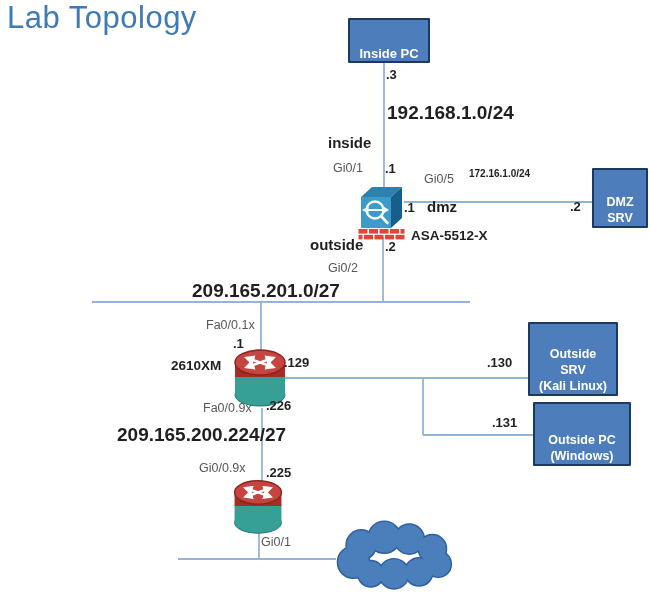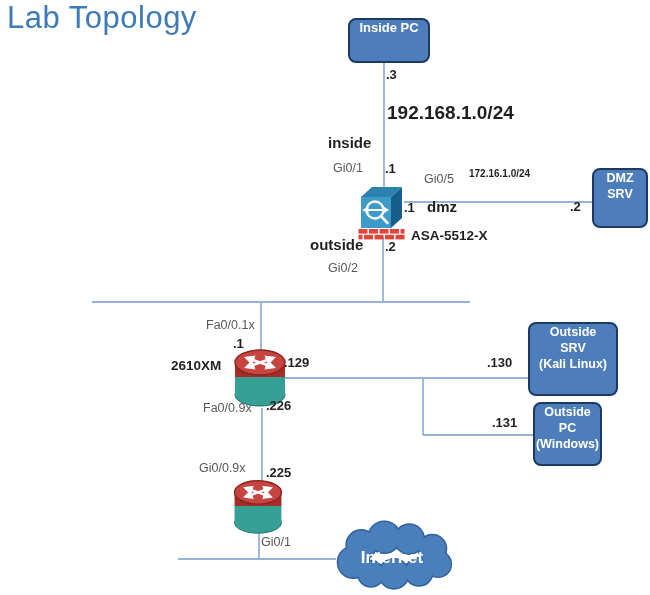--- a/index.html
+++ b/index.html
@@ -8,23 +8,23 @@
     font-family:"Liberation Sans",sans-serif;
   }
   .title{
     position:absolute;left:7px;top:0px;margin:0;
     font-size:31px;font-weight:500;color:#3d7ab7;letter-spacing:0.5px;
   }
   svg.wires{position:absolute;left:0;top:0;}
   .icon{position:absolute;}
   .node{
     position:absolute;background:#4d7ebb;border:2.5px solid #1c3a61;
-    display:flex;align-items:flex-start;justify-content:center;
+    display:flex;align-items:flex-end;justify-content:center;
     color:#ffffff;font-weight:bold;text-align:center;box-sizing:border-box;
-    border-radius:8px;
+    border-radius:1px;
   }
   .node-label{white-space:pre-line;}
   .lbl{position:absolute;white-space:nowrap;color:#1f1f1f;}
   .net{font-size:19px;font-weight:bold;}
   .ip{font-size:13px;font-weight:bold;}
   .iface{font-size:12.5px;color:#575757;}
   .zone{font-size:15px;font-weight:bold;text-align:right;}
   .model{font-size:13.5px;font-weight:bold;}
   .cloud-text{
     position:absolute;color:#fff;font-weight:bold;font-size:17px;
@@ -62,21 +62,21 @@
     <span class="node-label" style="font-size:12.5px;line-height:16px">DMZ
 SRV</span>
   </div>
 
   <div class="node" style="left:528px;top:322px;width:90px;height:74px">
     <span class="node-label" style="font-size:12.5px;line-height:16px">Outside
 SRV
 (Kali Linux)</span>
   </div>
 
-  <div class="node" style="left:533px;top:402px;width:69px;height:64px">
+  <div class="node" style="left:533px;top:402px;width:98px;height:64px">
     <span class="node-label" style="font-size:12.5px;line-height:16px">Outside PC
 (Windows)</span>
   </div>
 
   <svg class="icon" style="left:357px;top:184px" width="48" height="57" viewBox="0 0 48 57">
     <polygon points="4,13 15,3 45,3 34,13" fill="#2b82ae"></polygon>
     <polygon points="34,13 45,3 45,34 34,44" fill="#155f8a"></polygon>
     <rect x="4" y="13" width="30" height="31" fill="#3d9bc9"></rect>
     <circle cx="18" cy="26" r="8.5" fill="none" stroke="#ffffff" stroke-width="2.4"></circle>
     <line x1="8" y1="26" x2="29" y2="26" stroke="#ffffff" stroke-width="2"></line>
@@ -146,41 +146,42 @@
         <circle cx="38" cy="28" r="15"></circle>
       <circle cx="62" cy="20" r="16"></circle>
         <circle cx="88" cy="22" r="15"></circle>
       <circle cx="112" cy="32" r="14"></circle>
         <circle cx="118" cy="48" r="13"></circle>
       <circle cx="98" cy="56" r="14"></circle>
         <circle cx="72" cy="58" r="15"></circle>
       <circle cx="48" cy="58" r="13"></circle>
     </g>
   </svg>
-  <div class="cloud-text" style="left:352px;top:548px;width:80px">Internet</div>
 
   <div class="lbl ip" style="left:386px;top:67px">.3</div>
   <div class="lbl net" style="left:387px;top:102px">192.168.1.0/24</div>
   <div class="lbl zone" style="left:328px;top:134px">inside</div>
   <div class="lbl iface" style="left:333px;top:161px">Gi0/1</div>
   <div class="lbl ip" style="left:385px;top:161px">.1</div>
   <div class="lbl iface" style="left:424px;top:172px">Gi0/5</div>
   <div class="lbl ip" style="left:469px;top:168px;font-size:10px">172.16.1.0/24</div>
   <div class="lbl ip" style="left:404px;top:200px">.1</div>
   <div class="lbl zone" style="left:427px;top:198px">dmz</div>
   <div class="lbl ip" style="left:570px;top:199px">.2</div>
   <div class="lbl model" style="left:411px;top:228px">ASA-5512-X</div>
   <div class="lbl zone" style="left:310px;top:236px">outside</div>
   <div class="lbl ip" style="left:385px;top:239px">.2</div>
   <div class="lbl iface" style="left:328px;top:261px">Gi0/2</div>
+  <div class="lbl net" style="left:192px;top:280px">209.165.201.0/27</div>
   <div class="lbl iface" style="left:206px;top:318px">Fa0/0.1x</div>
   <div class="lbl ip" style="left:233px;top:336px">.1</div>
   <div class="lbl model" style="left:171px;top:358px">2610XM</div>
   <div class="lbl ip" style="left:284px;top:355px">.129</div>
   <div class="lbl ip" style="left:487px;top:355px">.130</div>
   <div class="lbl ip" style="left:492px;top:415px">.131</div>
   <div class="lbl iface" style="left:203px;top:401px">Fa0/0.9x</div>
   <div class="lbl ip" style="left:266px;top:398px">.226</div>
+  <div class="lbl net" style="left:117px;top:424px">209.165.200.224/27</div>
   <div class="lbl iface" style="left:199px;top:461px">Gi0/0.9x</div>
   <div class="lbl ip" style="left:266px;top:465px">.225</div>
   <div class="lbl iface" style="left:261px;top:535px">Gi0/1</div>
 
 </div>
 
 </body></html>

